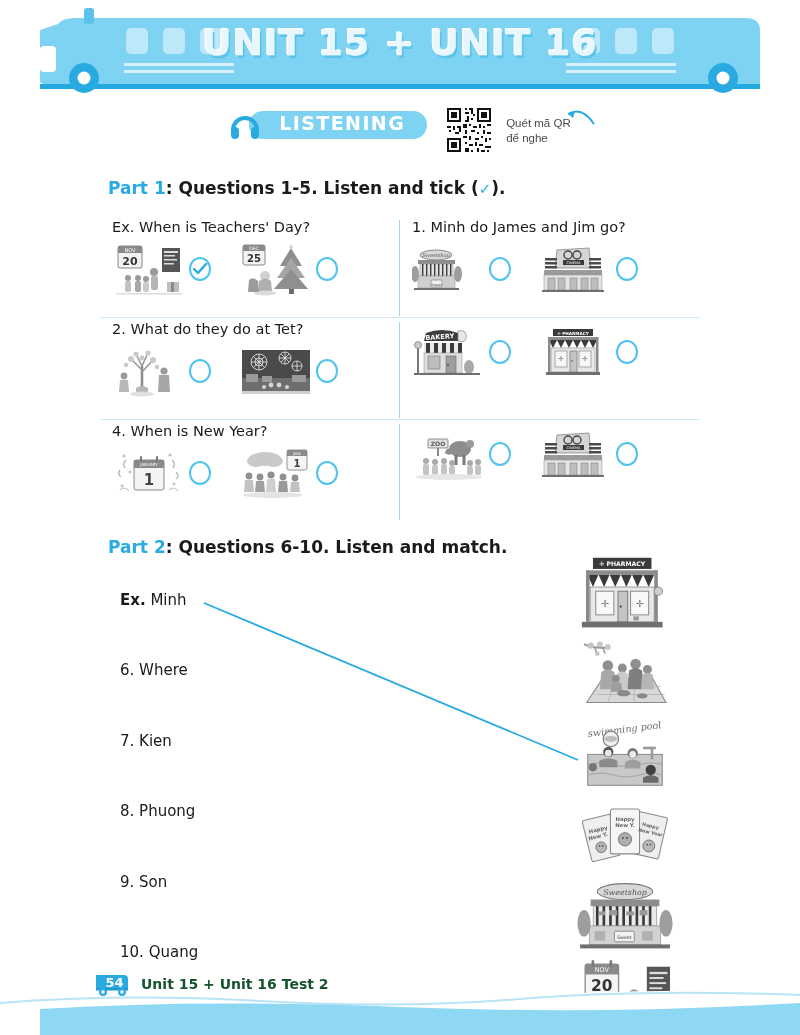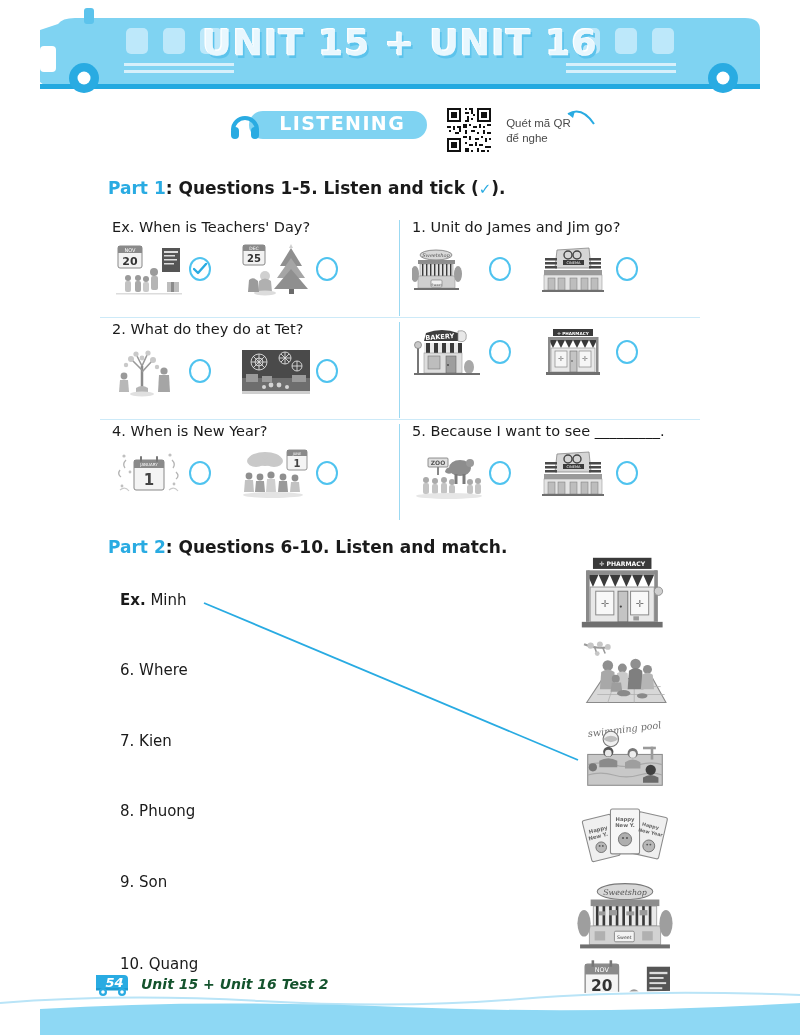--- a/index.html
+++ b/index.html
@@ -212,21 +212,21 @@
     position: absolute;
     left: 0; top: 0;
     width: 600px; height: 400px;
     pointer-events: none;
   }
 
   
   .footer {
     position: absolute;
     left: 0; bottom: 0;
-    width: 685px; height: 70px; font-style: italic;
+    width: 685px; height: 70px;
   }
   .footer-wave { position: absolute; left: 0; bottom: 0; }
   .footer-label {
     position: absolute;
     left: 92px; bottom: 38px;
     display: flex;
     align-items: center;
     gap: 7px;
   }
   .footer-bus { position: relative; width: 42px; height: 26px; }
@@ -431,21 +431,21 @@
               <path d="M10 38 Q14 34 19 39 L20 50 L9 50 Z" fill="#9b9b9b"></path>
             </svg>
           </span>
           <span class="bubble"></span>
         </div>
       </div>
     </div>
     <div class="p1-cell">
       <div class="q-text">
         <span>1.</span>
-        <span>Unit do James and Jim go?</span>
+        <span>Minh do James and Jim go?</span>
       </div>
       <div class="opt-row">
         <div class="opt">
           <span class="opt-img">
             <svg width="74" height="56" viewBox="0 0 74 56">
               <ellipse cx="24" cy="13" rx="16" ry="5" fill="#d8d8d8" stroke="#777" stroke-width="0.8"></ellipse>
               <text x="24" y="15" font-size="5" fill="#555" text-anchor="middle" font-family="DejaVu Serif, serif" font-style="italic">Sweetshop</text>
               <rect x="6" y="18" width="37" height="4" fill="#8d8d8d"></rect>
               <rect x="8" y="22" width="33" height="12" fill="#e2e2e2" stroke="#999" stroke-width="0.6"></rect>
               <g fill="#3a3a3a">
@@ -688,24 +688,20 @@
                   <path d="M52 36 L60 36 L61 46 L51 46 Z" fill="#c2c2c2"></path>
               </g>
               <ellipse cx="34" cy="49" rx="30" ry="3" fill="#e4e4e4"></ellipse>
             </svg>
           </span>
           <span class="bubble"></span>
         </div>
       </div>
     </div>
     <div class="p1-cell">
-      <div class="q-text">
-        <span>5.</span>
-        <span>Because I want to see _________.</span>
-      </div>
       <div class="opt-row">
         <div class="opt">
           <span class="opt-img">
             <svg width="74" height="56" viewBox="0 0 74 56">
               <rect x="16" y="12" width="20" height="9" rx="1" fill="#e0e0e0" stroke="#777" stroke-width="0.8"></rect>
               <text x="26" y="19" font-size="6" fill="#555" text-anchor="middle" font-family="DejaVu Sans, sans-serif" font-weight="bold">ZOO</text>
               <rect x="25" y="21" width="2" height="8" fill="#888"></rect>
               <ellipse cx="48" cy="22" rx="11" ry="8" fill="#8d8d8d"></ellipse>
               <path d="M40 22 Q34 20 33 26 Q36 29 40 27 Z" fill="#8d8d8d"></path>
               <circle cx="58" cy="17" r="4" fill="#9a9a9a"></circle>
@@ -790,21 +786,21 @@
       <span>Kien</span>
     </div>
     <div class="p2-name" style="top:227px;">
       <span>8.</span>
       <span>Phuong</span>
     </div>
     <div class="p2-name" style="top:298px;">
       <span>9.</span>
       <span>Son</span>
     </div>
-    <div class="p2-name" style="top:368px;margin-top:12px;">
+    <div class="p2-name" style="top:368px;">
       <span>10.</span>
       <span>Quang</span>
     </div>
   </div>
 
   <div class="p2-pics">
 
     <div class="p2-pic" style="top:0px;">
       <span>
         <svg width="104" height="78" viewBox="0 0 74 56">

